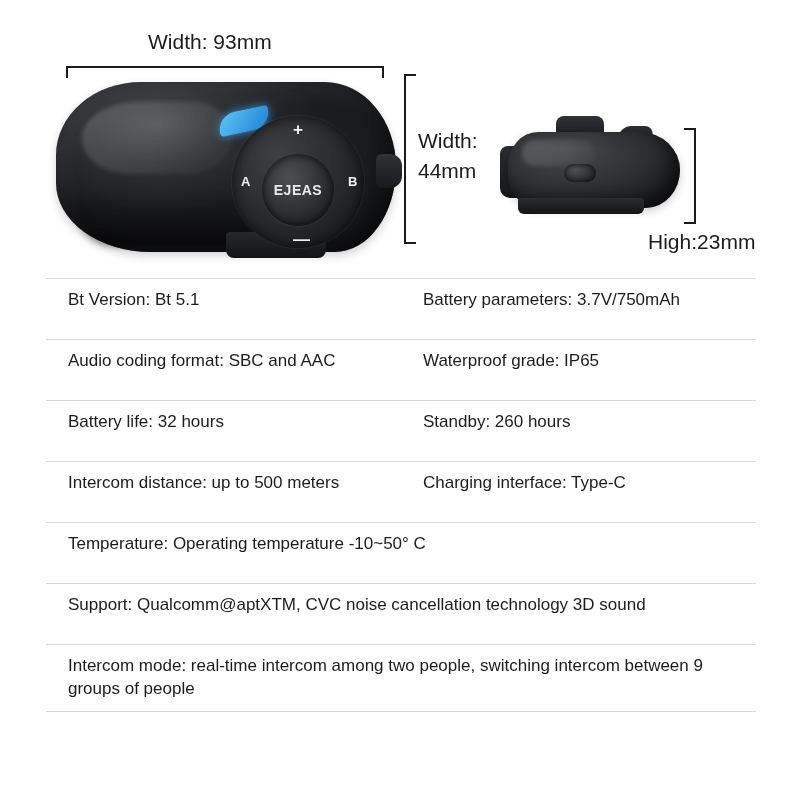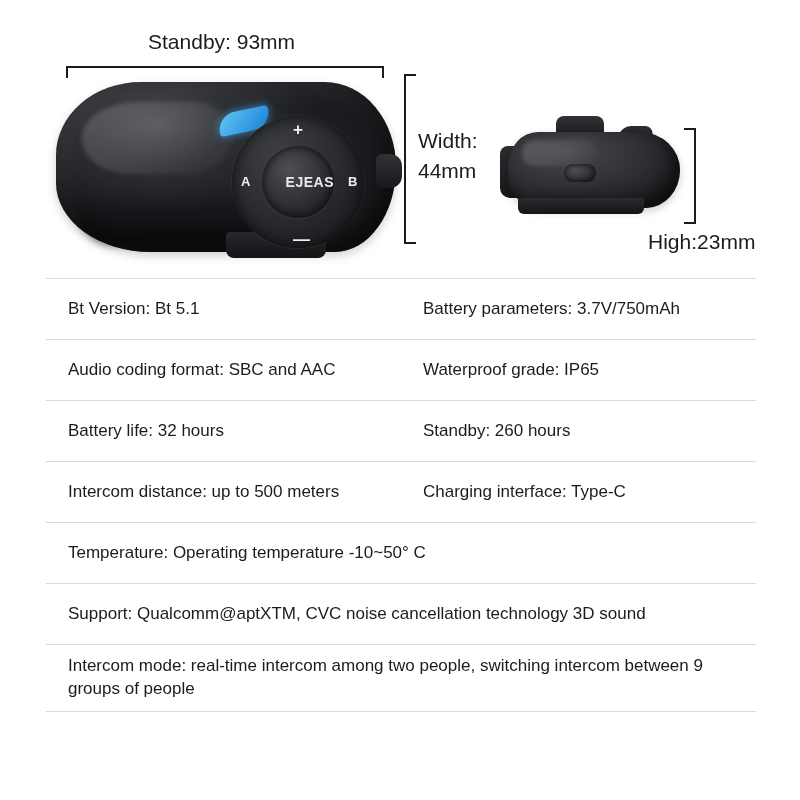--- a/index.html
+++ b/index.html
@@ -155,28 +155,28 @@
   #control-pad {
     position: absolute;
     left: 176px; top: 34px;
     width: 132px; height: 132px;
     border-radius: 50%;
     background: radial-gradient(circle at 35% 30%, #3d3f43, #202225 70%, #141517 100%);
     box-shadow: inset 0 0 14px rgba(0,0,0,0.7), 0 0 0 1px rgba(255,255,255,0.05);
   }
   #center-button {
     position: absolute;
-    left: 206px; top: 64px;
+    left: 206px; top: 72px;
     width: 72px; height: 72px;
     border-radius: 50%;
     background: radial-gradient(circle at 38% 32%, #4c4e52, #232528 72%, #17181a 100%);
     box-shadow: inset 0 0 8px rgba(0,0,0,0.8), 0 1px 2px rgba(255,255,255,0.07);
     display: flex;
     align-items: center;
-    justify-content: flex-end;
+    justify-content: center;
   }
   #brand-text {
     color: #e9e9ec;
     font-size: 14px;
     letter-spacing: 0.5px;
     font-weight: bold;
     font-family: "Liberation Sans", sans-serif;
   }
   .pad-label {
     position: absolute;
@@ -271,21 +271,20 @@
     position: absolute;
     left: 46px;
     top: 278px;
     width: 710px;
   }
   .spec-row {
     position: relative;
     border-top: 1px solid #d9d9d9;
     min-height: 60px;
     display: flex;
-    align-items: center;
   }
   .spec-row:last-child {
     border-bottom: 1px solid #d9d9d9;
   }
   .spec-cell {
     font-size: 17px;
     color: #1c1c1c;
     padding: 10px 0 10px 22px;
     line-height: 1.35;
   }
@@ -300,21 +299,21 @@
   .spec-cell.full {
     width: 100%;
     box-sizing: border-box;
   }
 </style>
 </head>
 <body>
 
 <div id="product-area">
 
-  <div class="dim-label" id="length-label">Standby: 93mm</div>
+  <div class="dim-label" id="length-label">Width: 93mm</div>
   <div id="length-bracket">
     <div class="bar"></div>
     <div class="cap-l"></div>
     <div class="cap-r"></div>
   </div>
 
   <div class="dim-label" id="width-label">
     <div>Width:</div>
     <div>44mm</div>
   </div>

